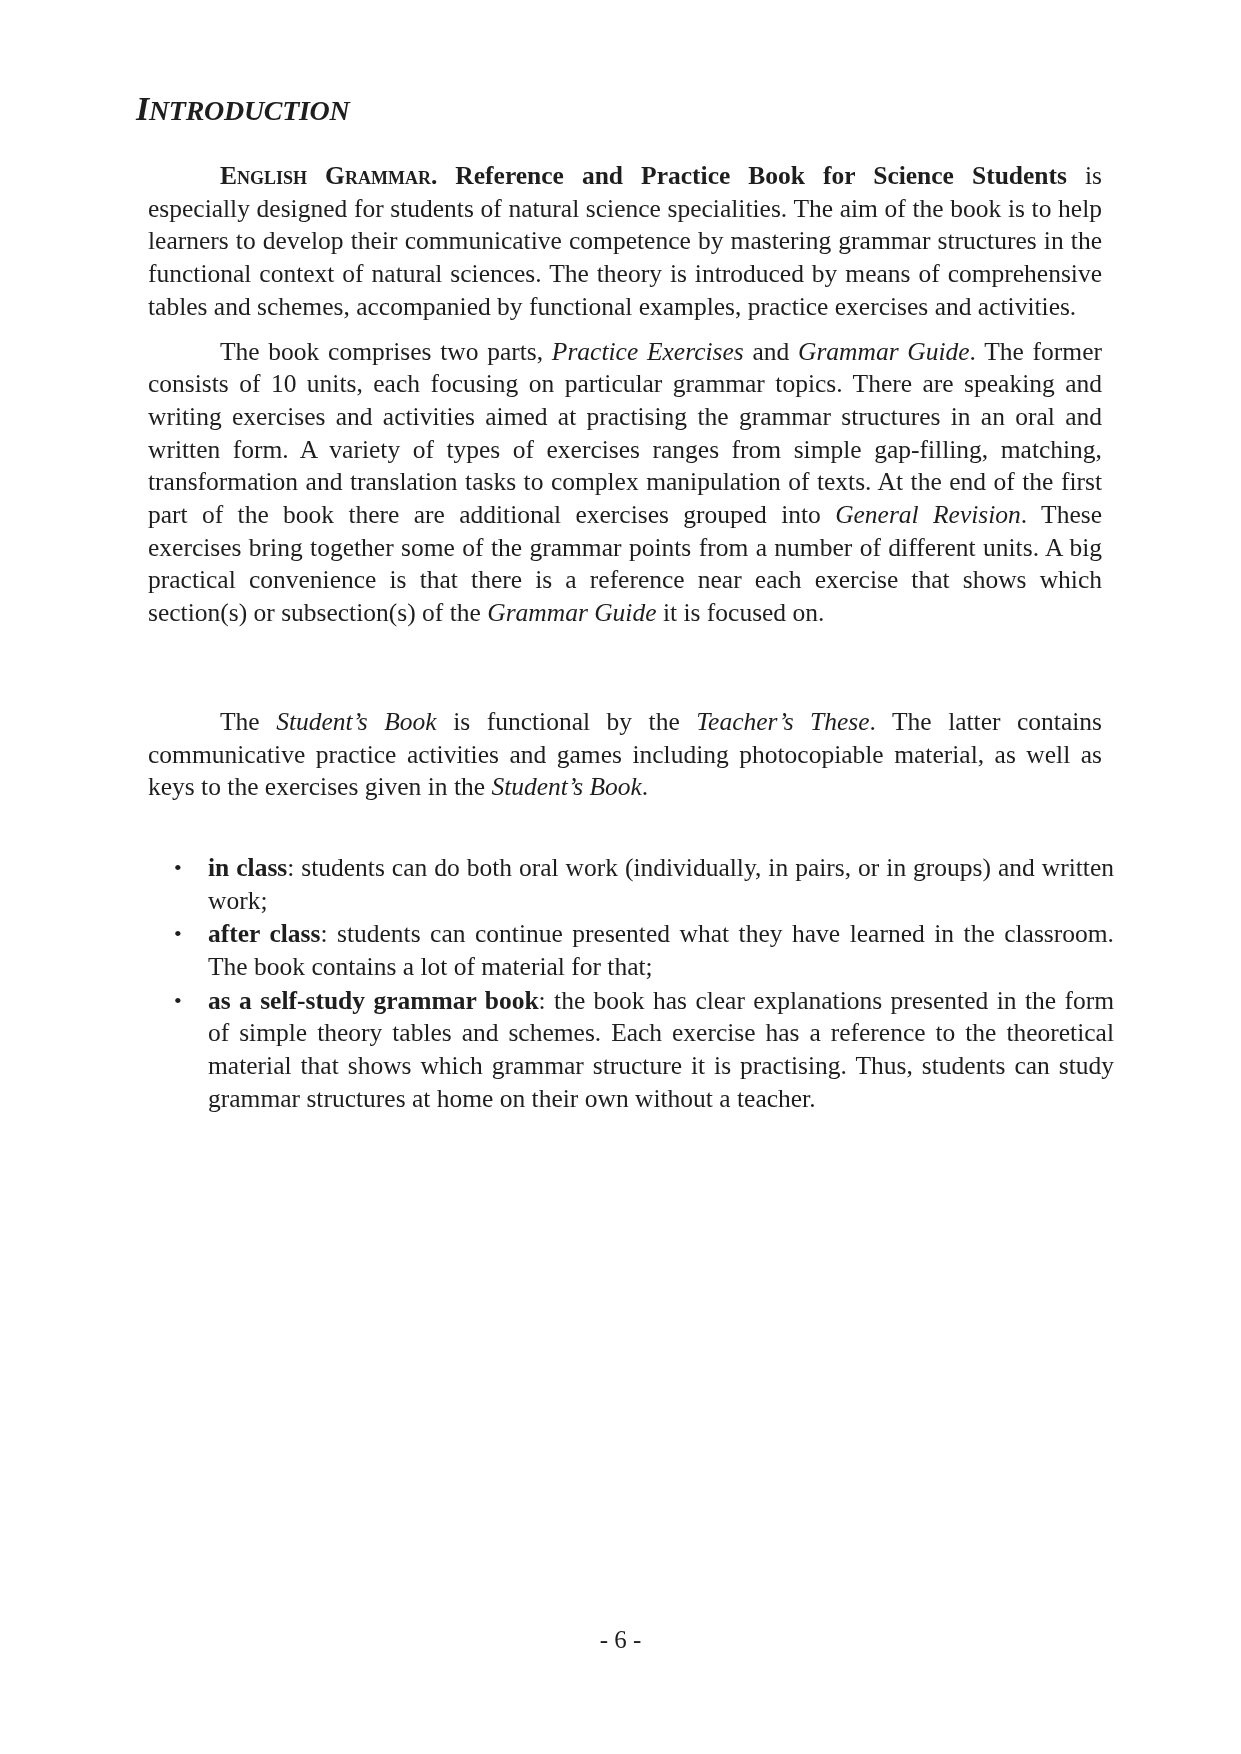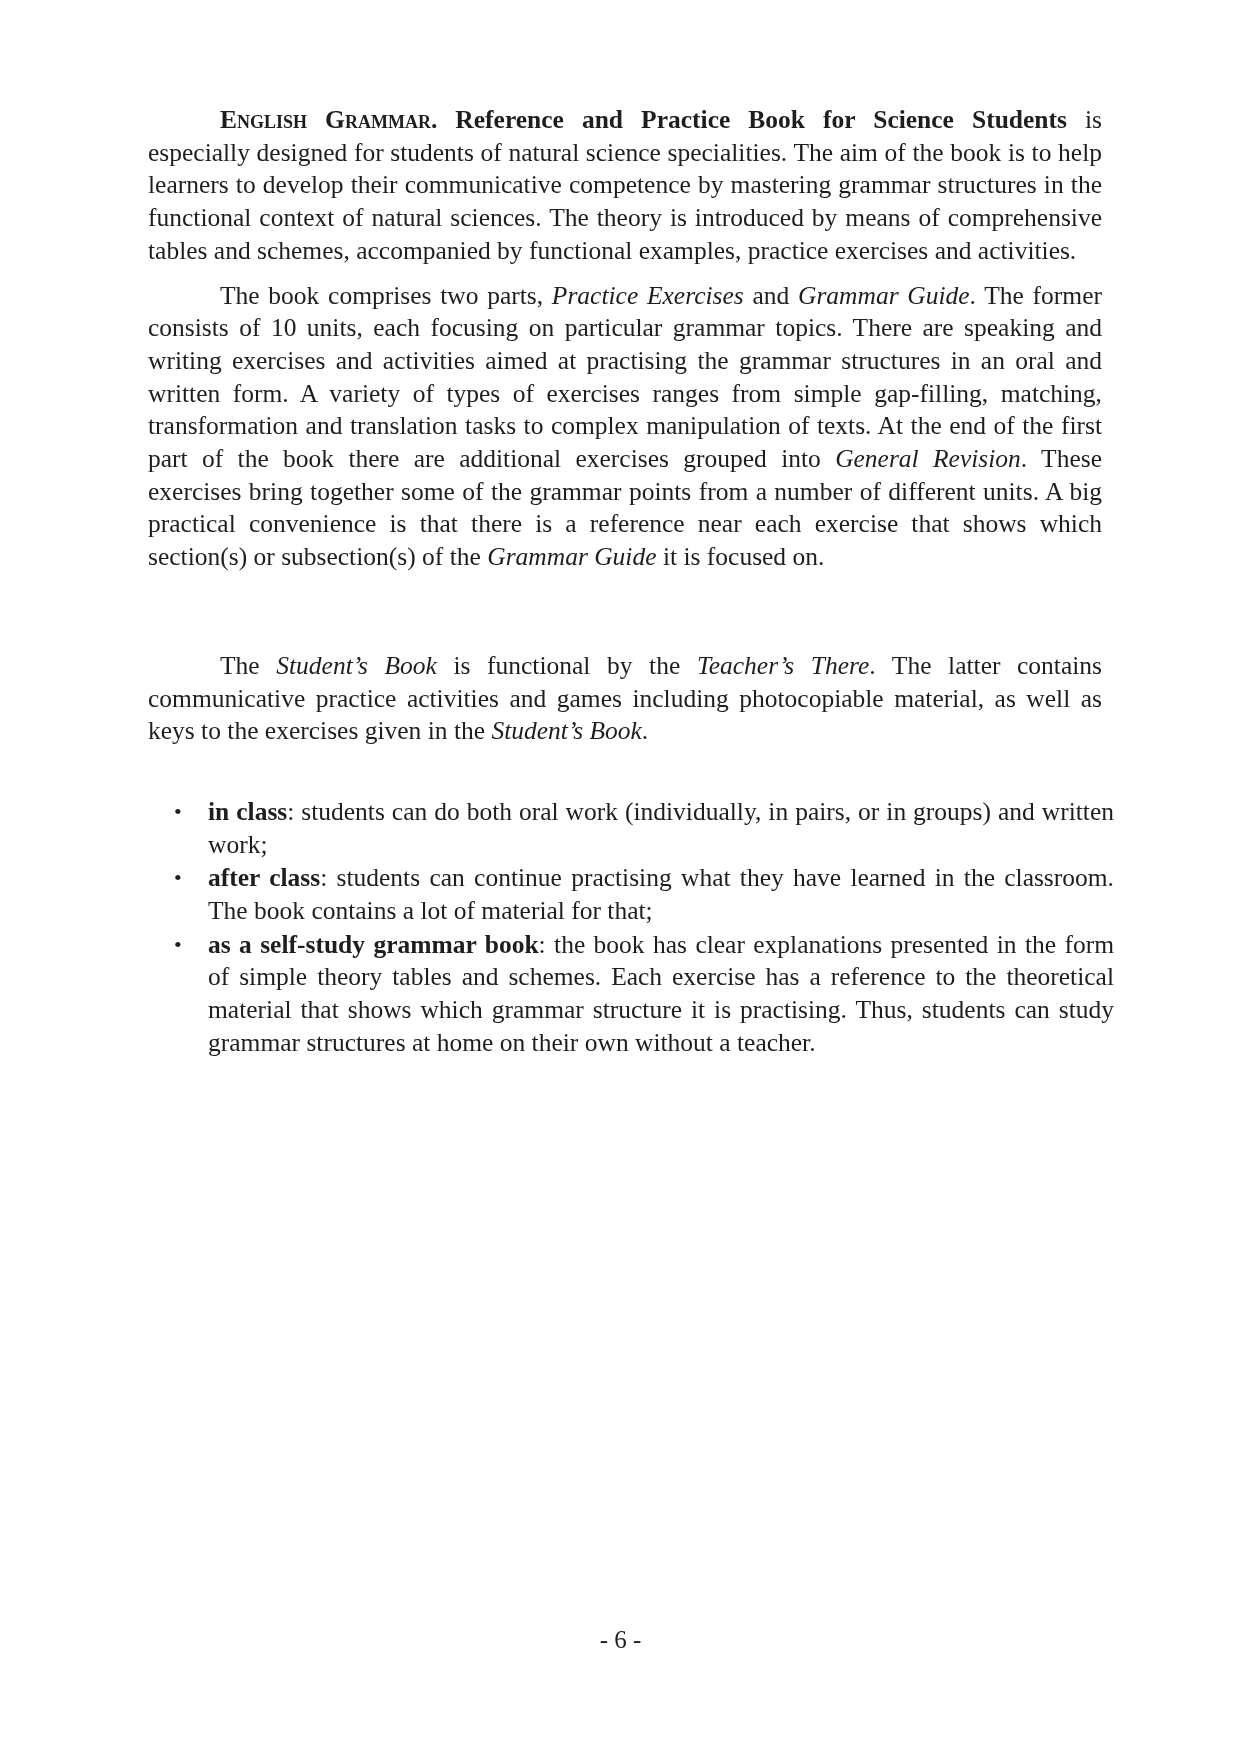--- a/index.html
+++ b/index.html
@@ -32,33 +32,34 @@
   .pagenum {
     position: absolute; left: 0; width: 1241px; top: 1626px;
     text-align: center; font-size: 25px;
   }
 </style>
 </head>
 <body>
 
 <div class="page">
 
+  <h1 class="title"><span class="cap">I</span><span>NTRODUCTION</span></h1>
 
   <p class="indent"><b><span class="sc">English Grammar</span><span>. Reference and Practice Book for Science Students</span></b><span> is especially designed for students of natural science specialities. The aim of the book is to help learners to develop their communicative competence by mastering grammar structures in the functional context of natural sciences. The theory is introduced by means of comprehensive tables and schemes, accompanied by functional examples, practice exercises and activities.</span></p>
 
   <p class="indent"><span>The book comprises two parts, </span><i>Practice Exercises</i><span> and </span><i>Grammar Guide</i><span>. The former consists of 10 units, each focusing on particular grammar topics. There are speaking and writing exercises and activities aimed at practising the grammar structures in an oral and written form. A variety of types of exercises ranges from simple gap-filling, matching, transformation and translation tasks to complex manipulation of texts. At the end of the first part of the book there are additional exercises grouped into </span><i>General Revision</i><span>. These exercises bring together some of the grammar points from a number of different units. A big practical convenience is that there is a reference near each exercise that shows which section(s) or subsection(s) of the </span><i>Grammar Guide</i><span> it is focused on.</span></p>
 
 
   <div class="gap1"></div>
 
-  <p class="indent"><span>The </span><i>Student’s Book</i><span> is functional by the </span><i>Teacher’s There</i><span>. The latter contains communicative practice activities and games including photocopiable material, as well as keys to the exercises given in the </span><i>Student’s Book</i><span>.</span></p>
+  <p class="indent"><span>The </span><i>Student’s Book</i><span> is functional by the </span><i>Teacher’s These</i><span>. The latter contains communicative practice activities and games including photocopiable material, as well as keys to the exercises given in the </span><i>Student’s Book</i><span>.</span></p>
 
   <div class="gap2"></div>
 
 
   <ul class="uses">
     <li><span class="bullet">•</span><b>in class</b><span>: students can do both oral work (individually, in pairs, or in groups) and written work;</span></li>
-    <li><span class="bullet">•</span><b>after class</b><span>: students can continue practising what they have learned in the classroom. The book contains a lot of material for that;</span></li>
+    <li><span class="bullet">•</span><b>after class</b><span>: students can continue presented what they have learned in the classroom. The book contains a lot of material for that;</span></li>
     <li><span class="bullet">•</span><b>as a self-study grammar book</b><span>: the book has clear explanations presented in the form of simple theory tables and schemes. Each exercise has a reference to the theoretical material that shows which grammar structure it is practising. Thus, students can study grammar structures at home on their own without a teacher.</span></li>
   </ul>
 </div>
 
 <div class="pagenum">- 6 -</div>
 
 </body></html>

